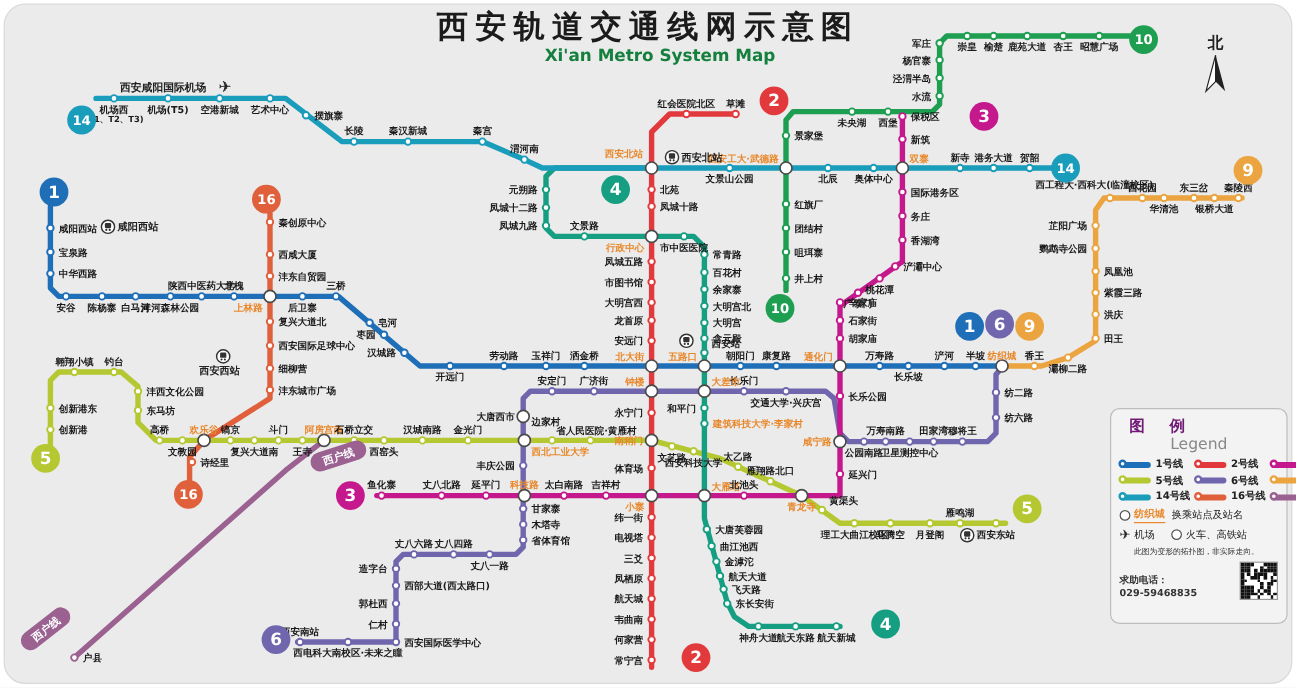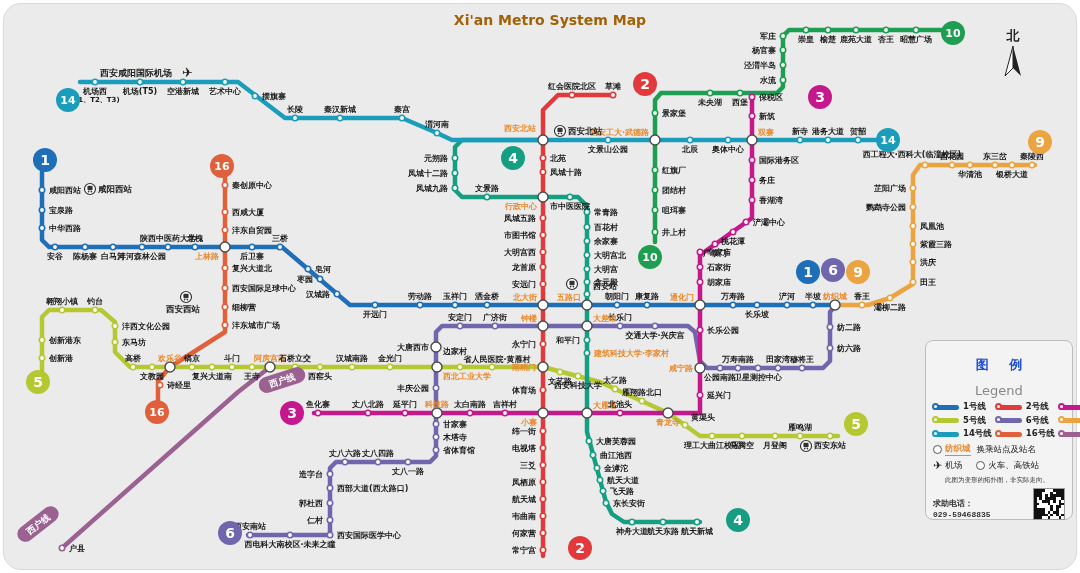--- a/index.html
+++ b/index.html
@@ -4,41 +4,41 @@
 <style>
   html,body{margin:0;padding:0;}
   body{width:1080px;height:573px;overflow:hidden;background:#ffffff;
        font-family:"DejaVu Sans","Liberation Sans",sans-serif;}
   .stage{position:relative;width:1080px;height:573px;background:#ffffff;}
   .panel{position:absolute;left:3px;top:3px;right:3px;bottom:3px;background:#ebebeb;
          border-radius:18px;border:1px solid #d9d9d9;}
   svg text{user-select:none;}
   .title-wrap{position:absolute;left:0;right:0;top:10px;text-align:center;pointer-events:none;}
   .title-zh{font-size:26px;font-weight:bold;color:#1b1b1b;letter-spacing:6px;margin:0;line-height:1.05;}
-  .title-en{font-size:14px;font-weight:bold;color:#a16207;margin:2px 0 0 0;padding-left:20px;}
+  .title-en{font-size:14px;font-weight:bold;color:#15803d;margin:2px 0 0 0;padding-left:20px;}
   .legend{position:absolute;left:925px;top:340px;width:148px;height:180px;background:#f3f3f3;
           border:1px solid #bdbdbd;border-radius:8px;box-sizing:border-box;padding:5px 7px 4px 7px;}
-  .legend h3{margin:10px;text-align:center;font-size:13px;letter-spacing:8px;color:#1d4ed8;padding-left:8px;}
+  .legend h3{margin:0;text-align:left;font-size:13px;letter-spacing:8px;color:#701a75;padding-left:8px;}
   .legend .sub{text-align:center;font-size:13px;color:#888;margin-top:-1px;}
   .lg-grid{display:grid;grid-template-columns:1fr 1fr 1fr 1fr;grid-column-gap:4px;grid-row-gap:3.5px;margin-top:4px;}
   .lg-row{display:flex;align-items:center;height:10px;}
   .lg-sw{position:relative;width:26px;height:5px;border-radius:3px;flex:0 0 26px;}
   .lg-sw:before{content:"";position:absolute;left:-1px;top:-2px;width:7px;height:7px;border-radius:50%;
                 background:#fff;border:2px solid currentColor;box-sizing:border-box;}
   .lg-sw.dashed{background:repeating-linear-gradient(90deg,currentColor 0 5px,#f3f3f3 5px 8px) !important;}
   .lg-label{font-size:8.5px;font-weight:bold;color:#222;margin-left:4px;white-space:nowrap;}
   .lg-extra{margin-top:4px;font-size:8.5px;color:#222;}
   .lg-extra .row{display:flex;align-items:center;margin-top:3px;}
   .xfer-sample{color:#e8882b;font-weight:bold;border-bottom:1px solid #e8882b;}
   .ring{display:inline-block;width:9px;height:9px;border:1.5px solid #555;border-radius:50%;
         background:#fff;box-sizing:border-box;margin-right:3px;}
   .plane{font-size:11px;margin-right:3px;color:#222;}
   .note{font-size:6.5px;color:#333;margin-top:4px;white-space:nowrap;padding-left:12px;}
   .phone-row{display:flex;justify-content:space-between;align-items:flex-end;margin-top:3px;}
-  .phone{font-size:8px;font-weight:bold;color:#333;line-height:1.3;font-family:Liberation Mono, monospace;}
+  .phone{font-size:8px;font-weight:bold;color:#333;line-height:1.3;}
   .qr{width:30px;height:30px;background:#fff;border:1px solid #999;display:grid;
       grid-template-columns:repeat(11,1fr);grid-template-rows:repeat(11,1fr);}
   .qr i{display:block;}
   .qr i.on{background:#111;}
 </style>
 </head>
 <body>
 
 <div class="stage">
   <div class="panel"></div>
@@ -1042,20 +1042,21 @@
         </g>
         <g>
           <text x="1013" y="40" text-anchor="middle" font-size="13" font-weight="bold" fill="#222">北</text>
           <polygon points="1013,46 1021,76 1013,68" fill="#222"></polygon>
           <polygon points="1013,46 1005,76 1013,68" fill="#fff" stroke="#222" stroke-width="1"></polygon>
         </g>
       </g>
     </svg>
 
   <div class="title-wrap">
+    <h1 class="title-zh">西安轨道交通线网示意图</h1>
     <h2 class="title-en">Xi'an Metro System Map</h2>
   </div>
 
   <div class="legend">
     <h3>图 例</h3>
     <div class="sub">Legend</div>
     <div class="lg-grid" id="lg-grid">
         <div class="lg-row">
           <span class="lg-sw" style="background: rgb(30, 111, 184); color: rgb(30, 111, 184);"></span>
           <span class="lg-label">1号线</span>

